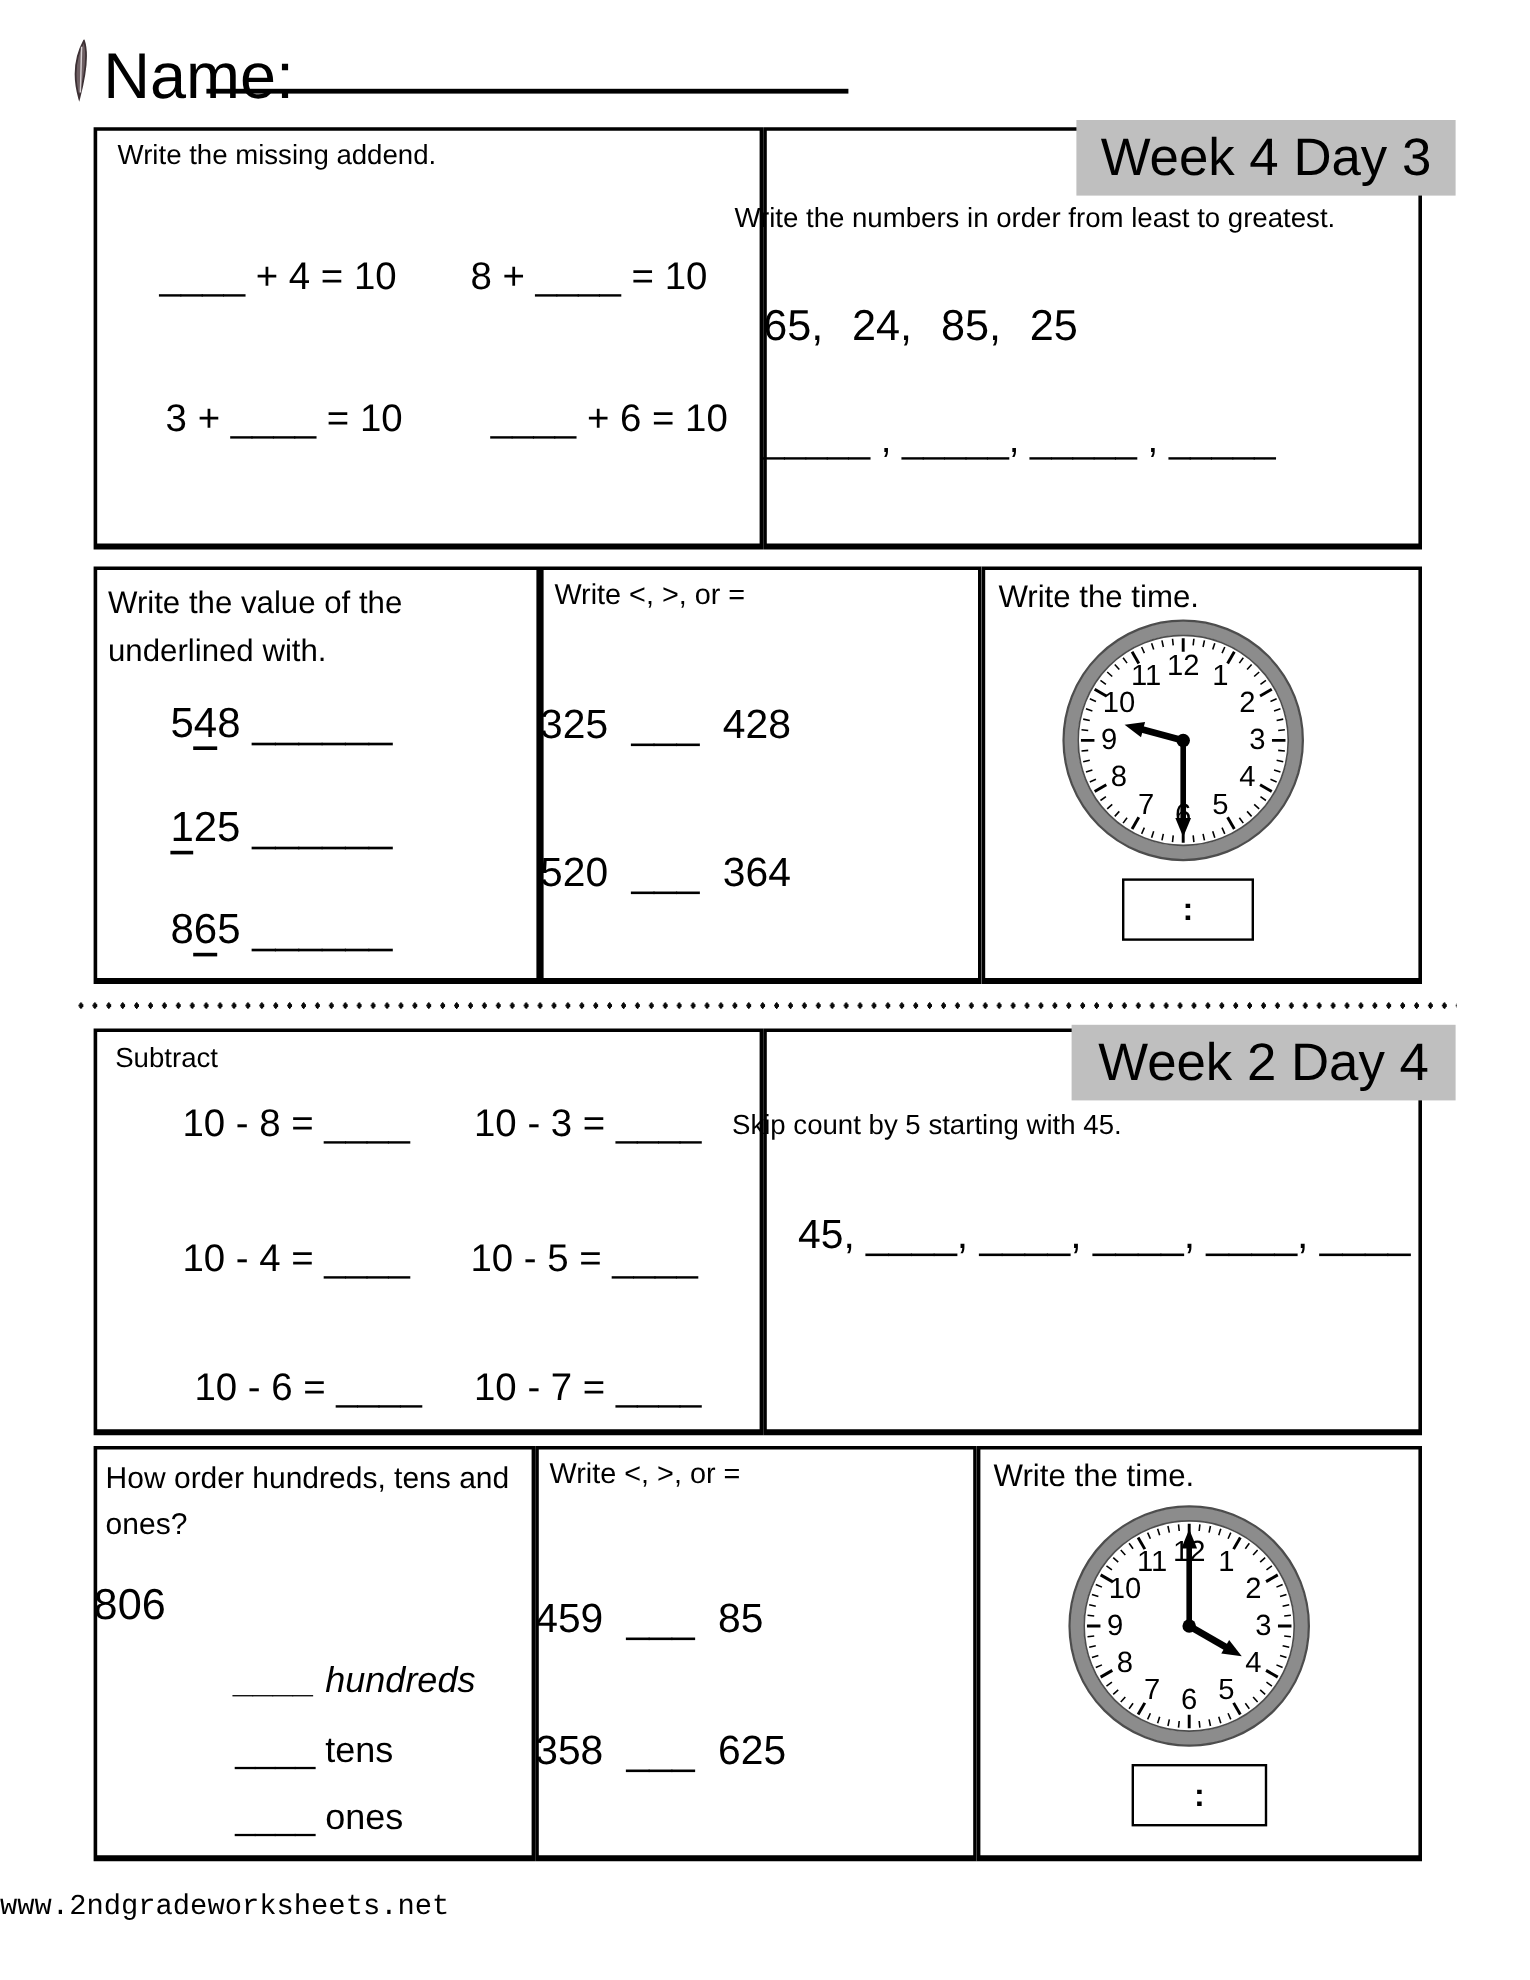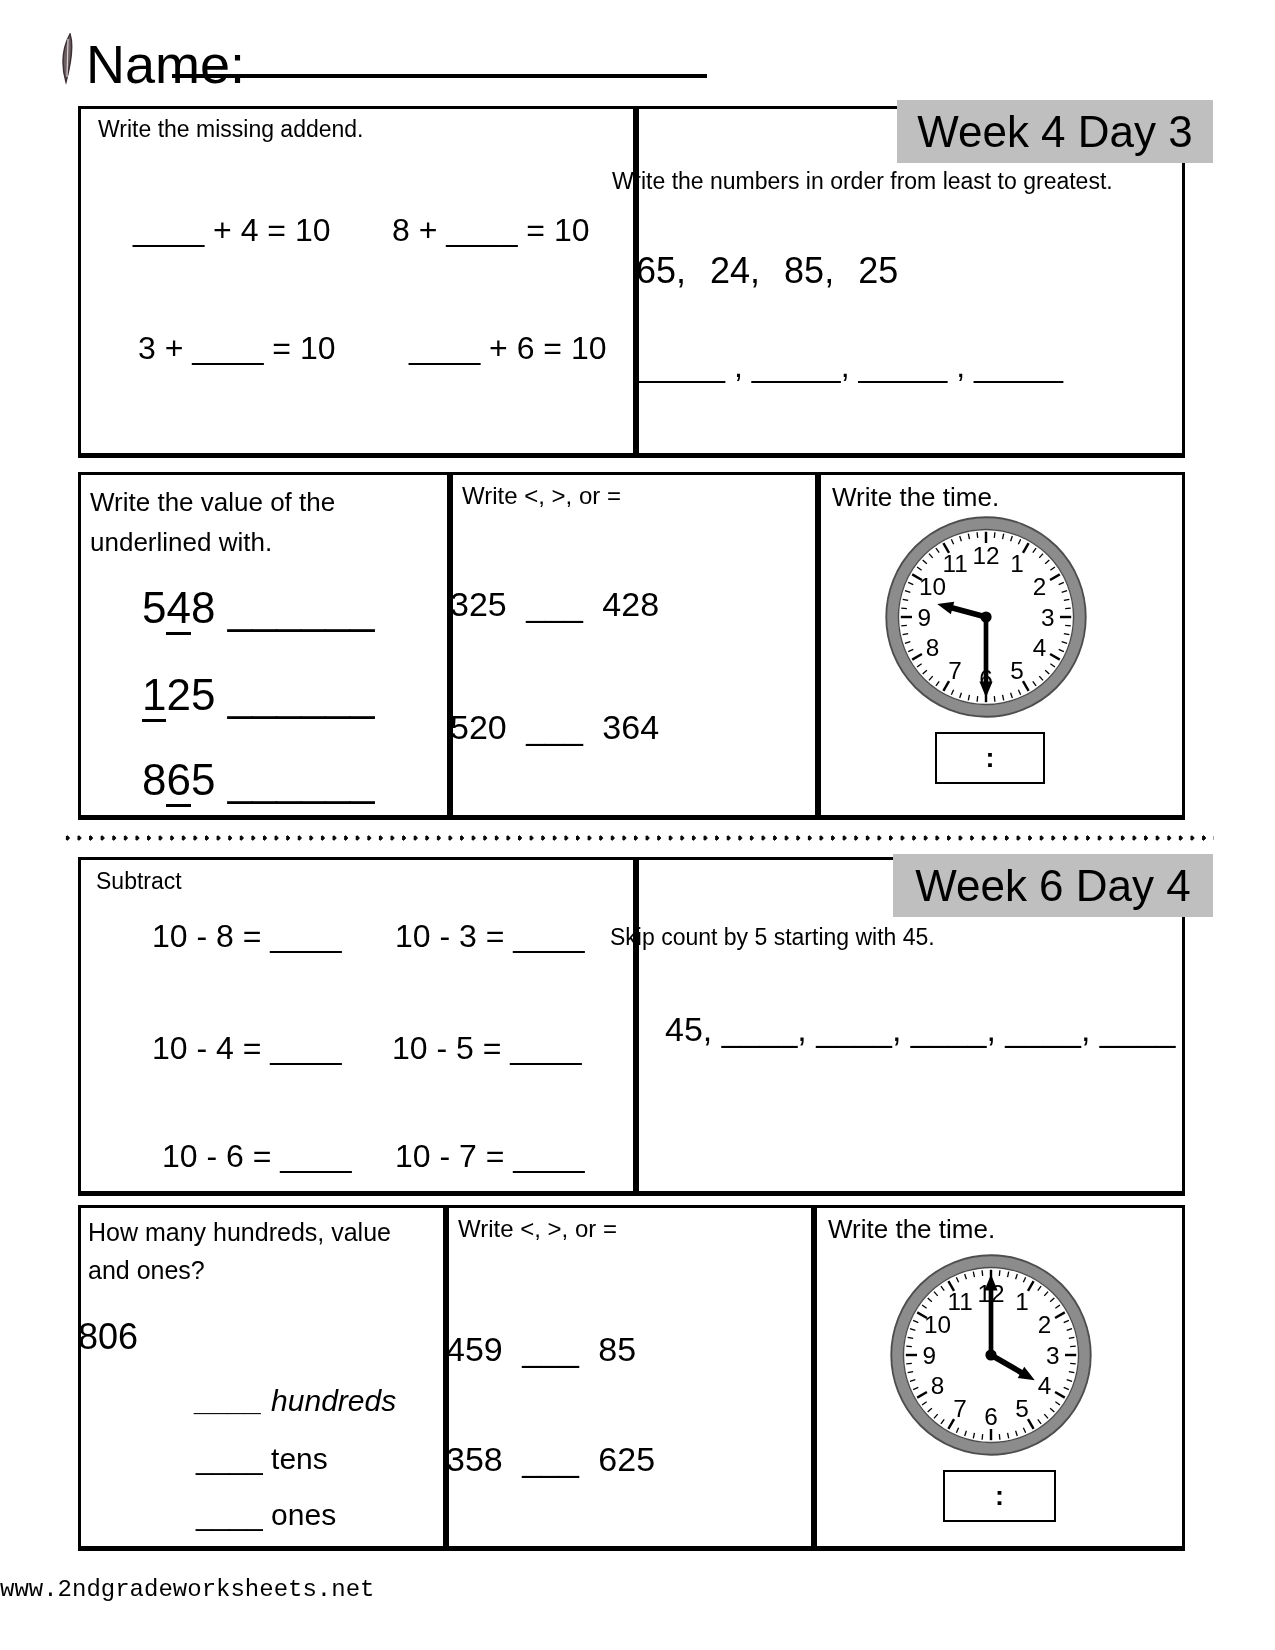--- a/index.html
+++ b/index.html
@@ -11,21 +11,21 @@
   .abs{position:absolute;}
   .box{
     position:absolute;box-sizing:border-box;background:#fff;
     border:3px solid #000;border-bottom-width:5px;
   }
   .instr-sm{font-size:23px;white-space:nowrap;}
   .instr-md{font-size:26px;}
   .prob{font-size:32px;white-space:nowrap;}
   .prob-lg{font-size:34px;white-space:nowrap;}
   .bignum{font-size:36px;}
-  .pv-num{font-size:44px;white-space:nowrap;text-align:center;}
+  .pv-num{font-size:35px;white-space:nowrap;text-align:center;}
   .wide{word-spacing:10px;}
   .wider{word-spacing:14px;}
   .center{text-align:left;}
   .name-label{font-size:54px;font-weight:400;}
   .name-line{background:#000;height:4px;}
   .badge{
     position:absolute;background:#bfbfbf;z-index:5;
     display:flex;align-items:center;justify-content:center;
     font-size:44px;white-space:nowrap;
   }
@@ -167,38 +167,38 @@
     </g>
     <circle cx="110" cy="110" r="6" fill="#000"></circle>
   </svg>
 <div class="digital" style="left:935px;top:732px;width:110px;height:52px;">
   <span>:</span>
 </div>
 
 <div class="dots" style="left:62px;top:832px;width:1152px;"></div>
 
 <div class="badge" style="left:893px;top:854px;width:320px;height:63px;">
-  <span>Week 6 Day 4</span>
+  <span>Week 2 Day 4</span>
 </div>
 
 <div class="box" style="left:78px;top:857px;width:558px;height:339px;"></div>
 <span class="abs instr-sm" style="left:96px;top:868px;">Subtract</span>
 <span class="abs prob" style="left:152px;top:918px;">10 - 8 = ____</span>
 <span class="abs prob" style="left:395px;top:918px;">10 - 3 = ____</span>
 <span class="abs prob" style="left:152px;top:1030px;">10 - 4 = ____</span>
 <span class="abs prob" style="left:392px;top:1030px;">10 - 5 = ____</span>
 <span class="abs prob" style="left:162px;top:1138px;">10 - 6 = ____</span>
 <span class="abs prob" style="left:395px;top:1138px;">10 - 7 = ____</span>
 
 <div class="box" style="left:636px;top:857px;width:549px;height:339px;"></div>
 <span class="abs instr-sm" style="left:610px;top:924px;">Skip count by 5 starting with 45.</span>
 <span class="abs prob-lg" style="left:665px;top:1010px;">45, ____,  ____,  ____,  ____,  ____</span>
 
 <div class="box" style="left:78px;top:1205px;width:368px;height:346px;"></div>
-<div class="abs instr-md" style="left:88px;top:1214px;width:345px;line-height:1.5;font-size:25px;">How many hundreds, value and ones?</div>
+<div class="abs instr-md" style="left:88px;top:1214px;width:345px;line-height:1.5;font-size:25px;">How order hundreds, tens and ones?</div>
 <div class="abs bignum center" style="left:78px;top:1316px;width:368px;">806</div>
 <span class="abs" style="left:196px;top:1384px;font-size:30px;white-space:nowrap;font-style:italic;"><span>____ </span><span>hundreds</span></span>
 <span class="abs" style="left:196px;top:1442px;font-size:30px;white-space:nowrap;"><span>____ </span><span>tens</span></span>
 <span class="abs" style="left:196px;top:1498px;font-size:30px;white-space:nowrap;"><span>____ </span><span>ones</span></span>
 
 <div class="box" style="left:446px;top:1205px;width:368px;height:346px;"></div>
 <span class="abs instr-sm" style="left:458px;top:1215px;font-size:24px;">Write &lt;, &gt;, or =</span>
 <div class="abs prob-lg center wide" style="left:446px;top:1330px;width:368px;">459 ___ 85</div>
 <div class="abs prob-lg center wide" style="left:446px;top:1440px;width:368px;">358 ___ 625</div>
 

